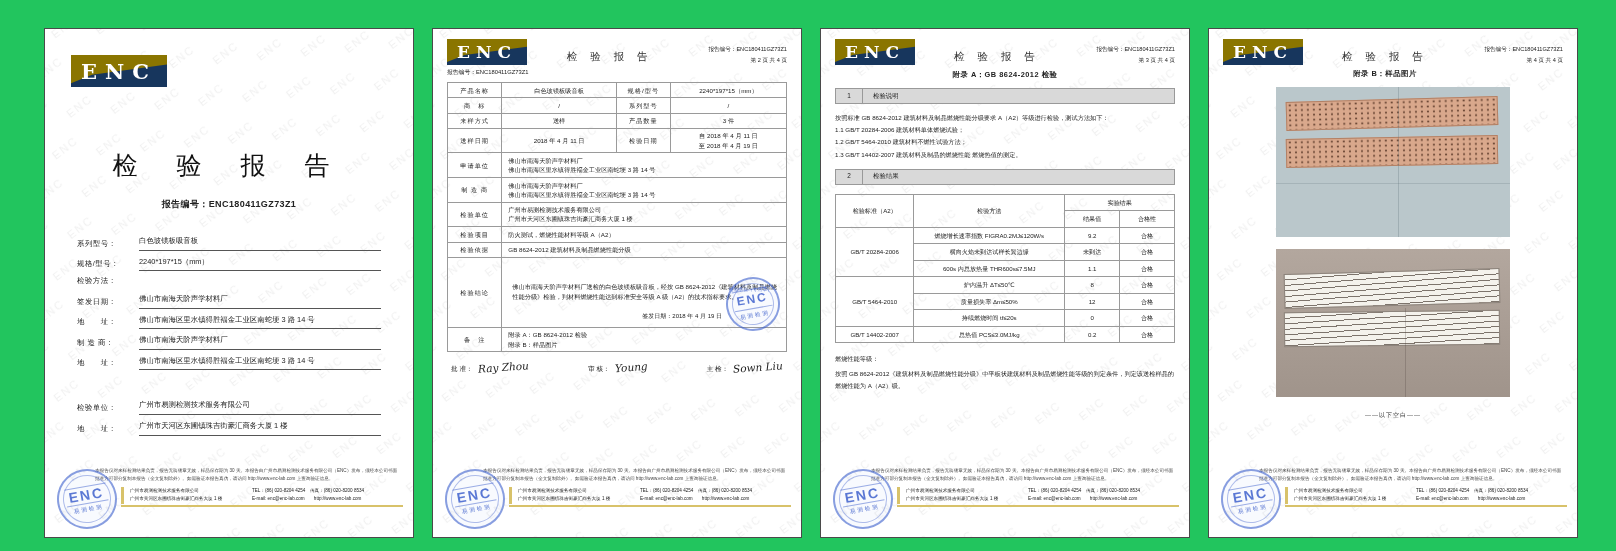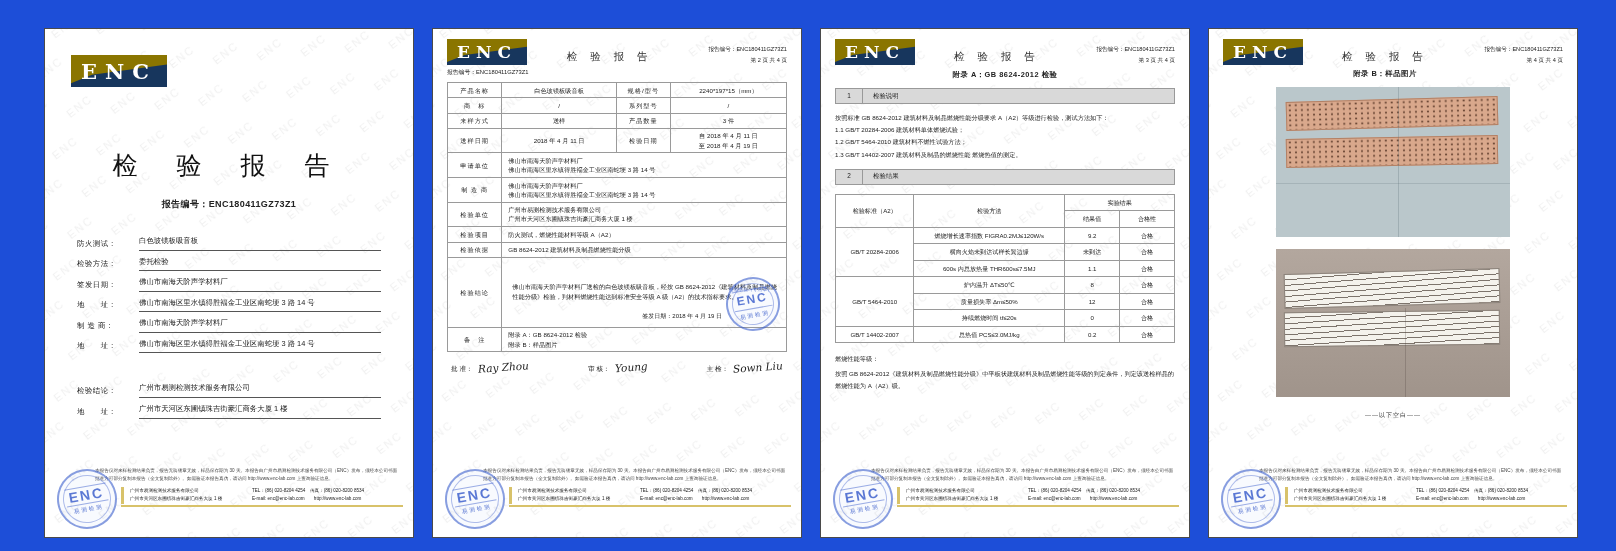--- a/index.html
+++ b/index.html
@@ -1,16 +1,16 @@
 <!DOCTYPE html>
 <html><head>
 <meta charset="utf-8">
 <style>
   html,body{margin:0;padding:0;background:#fdfdfd;font-family:"Liberation Sans","DejaVu Sans",sans-serif;color:#222;}
-  .canvas{position:relative;width:1616px;height:551px;background:#1d4ed8;overflow:hidden;}
+  .canvas{position:relative;width:1616px;height:551px;background:#22c55e;overflow:hidden;}
   .page{position:absolute;top:28px;width:370px;height:510px;background:#fff;border:1px solid #4a4a4a;box-sizing:border-box;overflow:hidden;}
   .p1{left:44px}.p2{left:432px}.p3{left:820px}.p4{left:1208px}
   .wm{position:absolute;left:0;top:0;width:100%;height:100%;pointer-events:none;}
   .inner{position:relative;padding:10px 14px 0;height:100%;box-sizing:border-box;}
 
   
   .logo{position:relative;width:80px;height:26px;background:#17365d;overflow:hidden;flex:none;}
   .logo .gold{position:absolute;left:0;top:0;width:100%;height:100%;background:#8a7500;
     clip-path:polygon(0 0,100% 0,100% 30%,60% 46%,22% 62%,0 88%);}
   .logo .txt{position:absolute;left:0;top:0;width:100%;height:100%;display:flex;align-items:center;justify-content:center;
@@ -109,46 +109,49 @@
       </svg>
     <div class="inner">
       <div class="logo">
         <div class="gold"></div>
         <div class="txt">ENC</div>
       </div>
       <div class="t1">检 验 报 告</div>
       <div class="rno">报告编号：ENC180411GZ73Z1</div>
       <div class="fields">
         <div class="frow">
-            <span class="lab">防火测试：</span>
+            <span class="lab">系列型号：</span>
             <span class="val">白色玻镁板吸音板</span>
           </div>
         <div class="frow">
+            <span class="lab">规格/型号：</span>
+            <span class="val">2240*197*15（mm）</span>
+          </div>
+        <div class="frow">
             <span class="lab">检验方法：</span>
-            <span class="val">委托检验</span>
           </div>
         <div class="frow">
             <span class="lab">签发日期：</span>
             <span class="val">佛山市南海天阶声学材料厂</span>
           </div>
         <div class="frow">
             <span class="lab">地　　址：</span>
             <span class="val">佛山市南海区里水镇得胜褔金工业区南蛇埂 3 路 14 号</span>
           </div>
         <div class="frow">
             <span class="lab">制 造 商：</span>
             <span class="val">佛山市南海天阶声学材料厂</span>
           </div>
         <div class="frow">
             <span class="lab">地　　址：</span>
             <span class="val">佛山市南海区里水镇得胜褔金工业区南蛇埂 3 路 14 号</span>
           </div>
         <div class="fgap"></div>
         <div class="frow">
-            <span class="lab">检验结论：</span>
+            <span class="lab">检验单位：</span>
             <span class="val">广州市易测检测技术服务有限公司</span>
           </div>
         <div class="frow">
             <span class="lab">地　　址：</span>
             <span class="val">广州市天河区东圃镇珠吉街豪汇商务大厦 1 楼</span>
           </div>
       </div>
       <div class="ftr">
         <div class="disc">本报告仅对来样检测结果负责，报告无骑缝章无效，样品保存期为 30 天。本报告由广州市易测检测技术服务有限公司（ENC）发布，须经本公司书面</div>
         <div class="disc">批准方可部分复制本报告（全文复制除外）。如需验证本报告真伪，请访问 http://www.enc-lab.com 上查询验证信息。</div>

